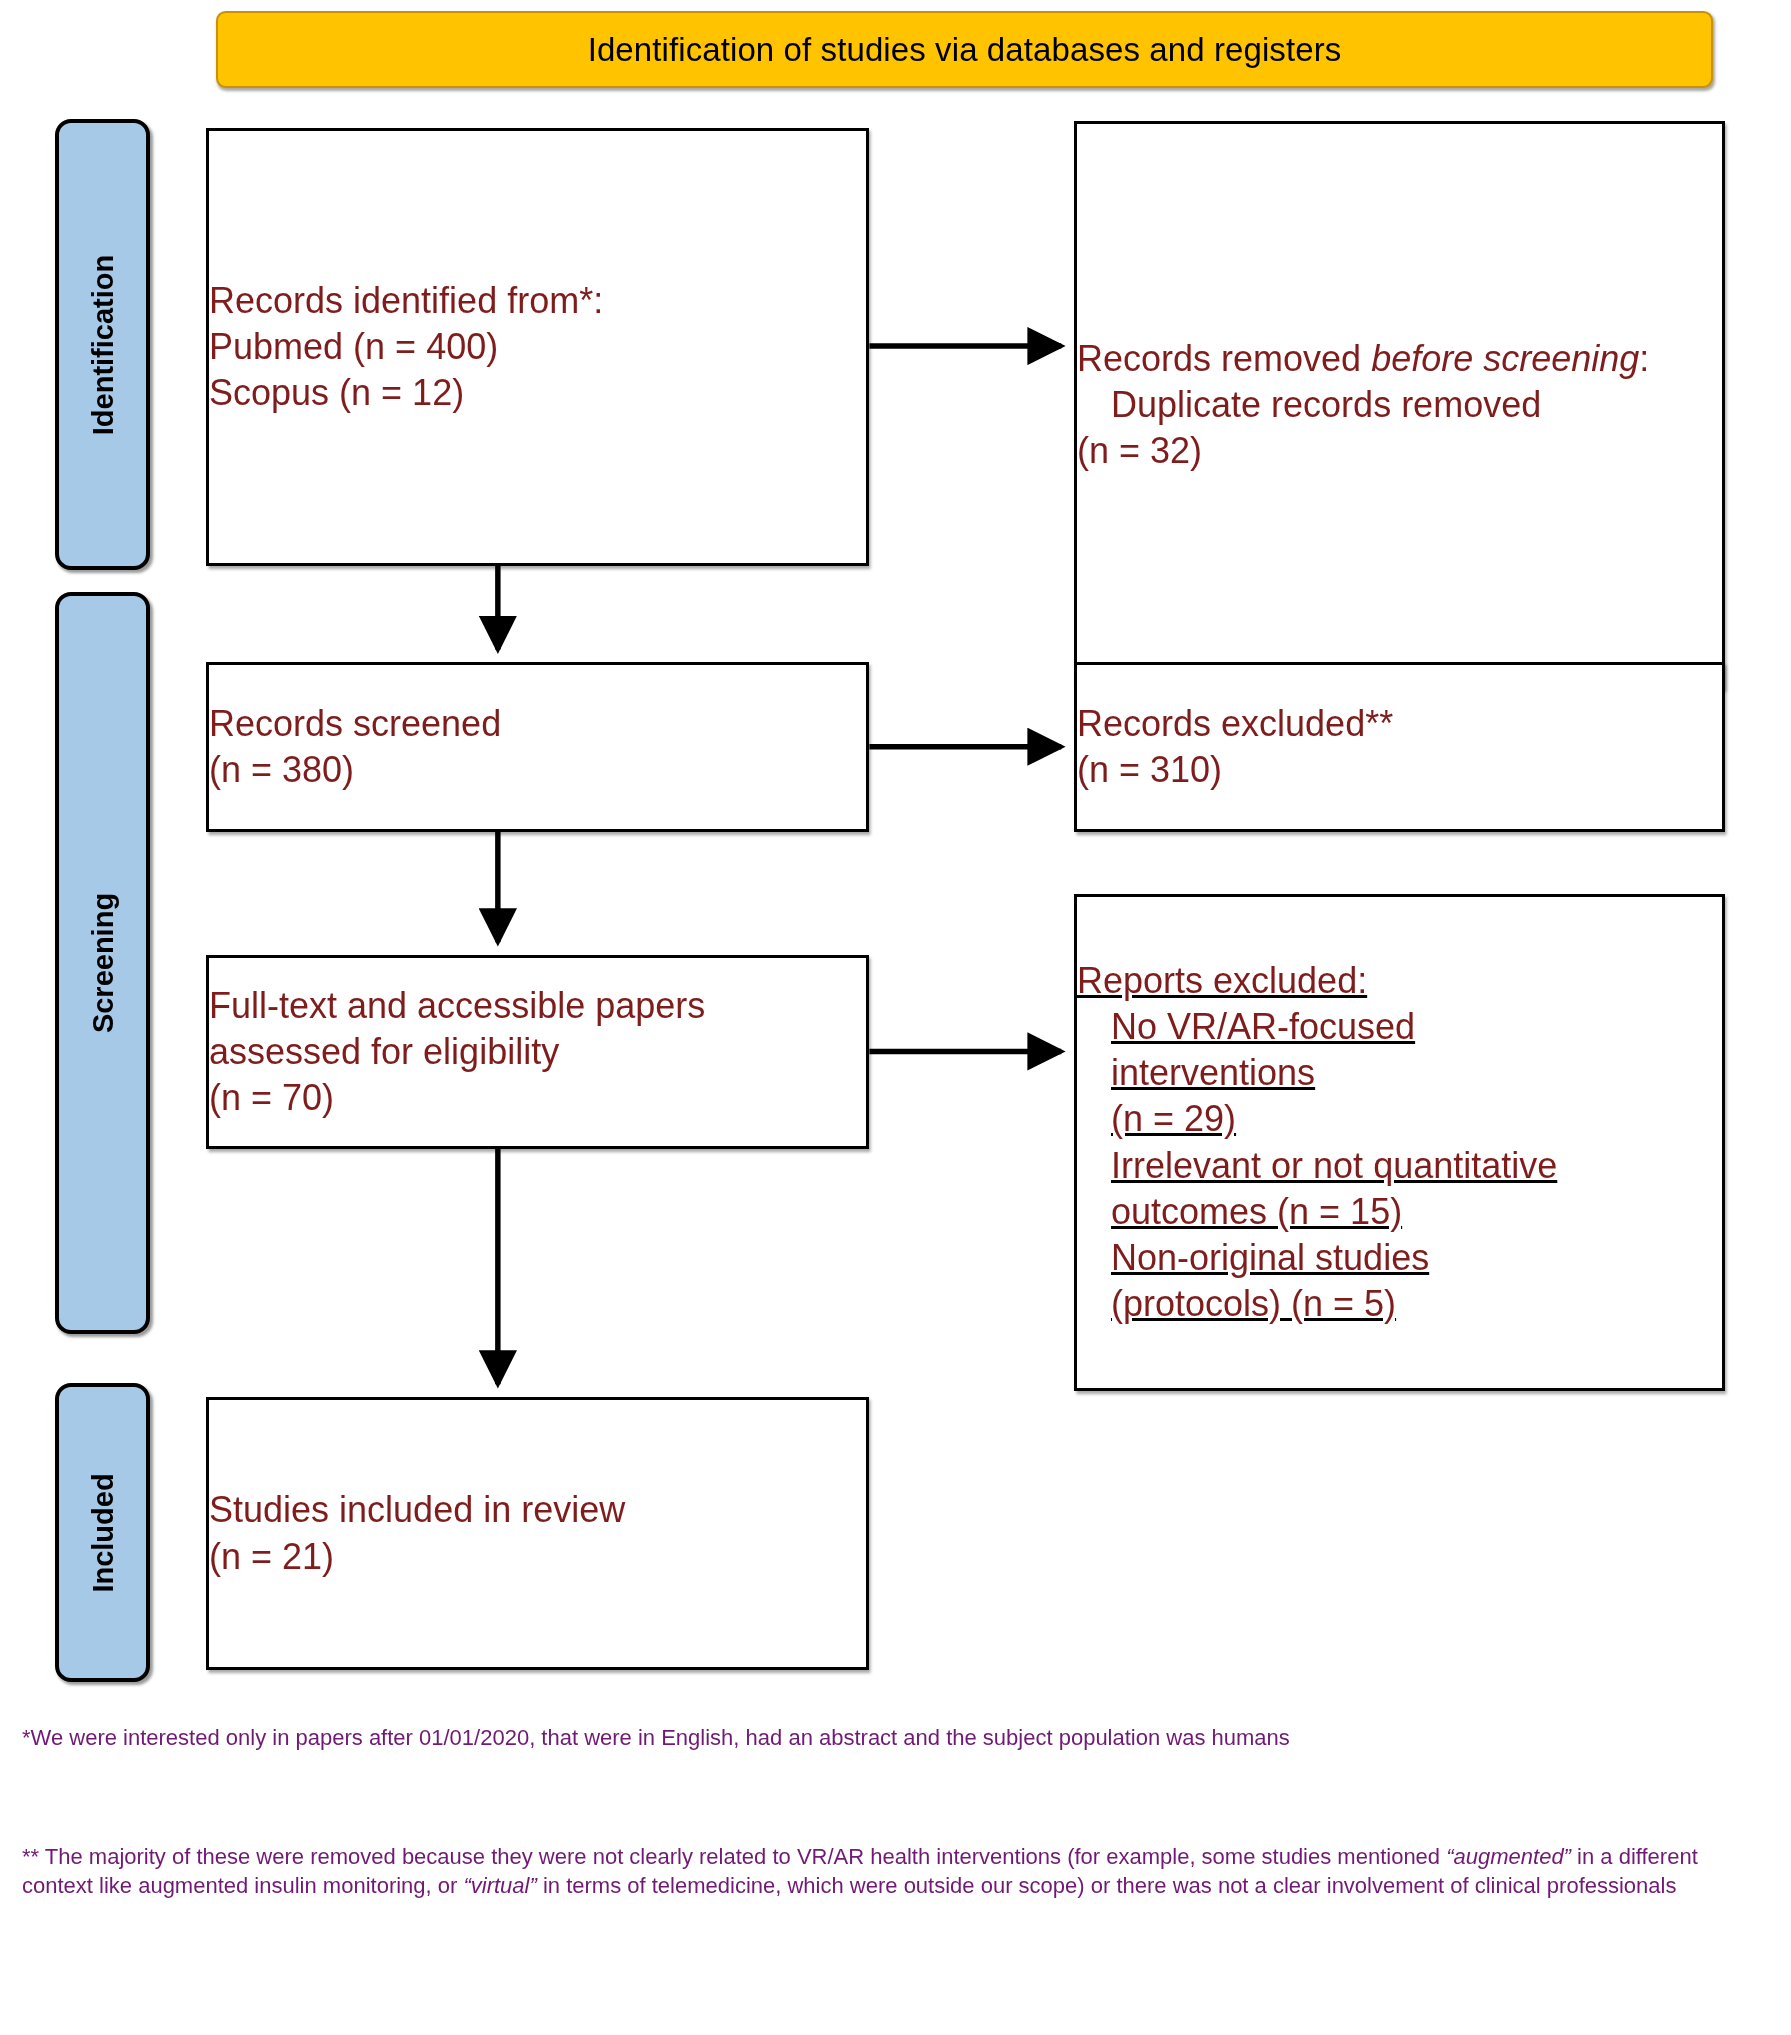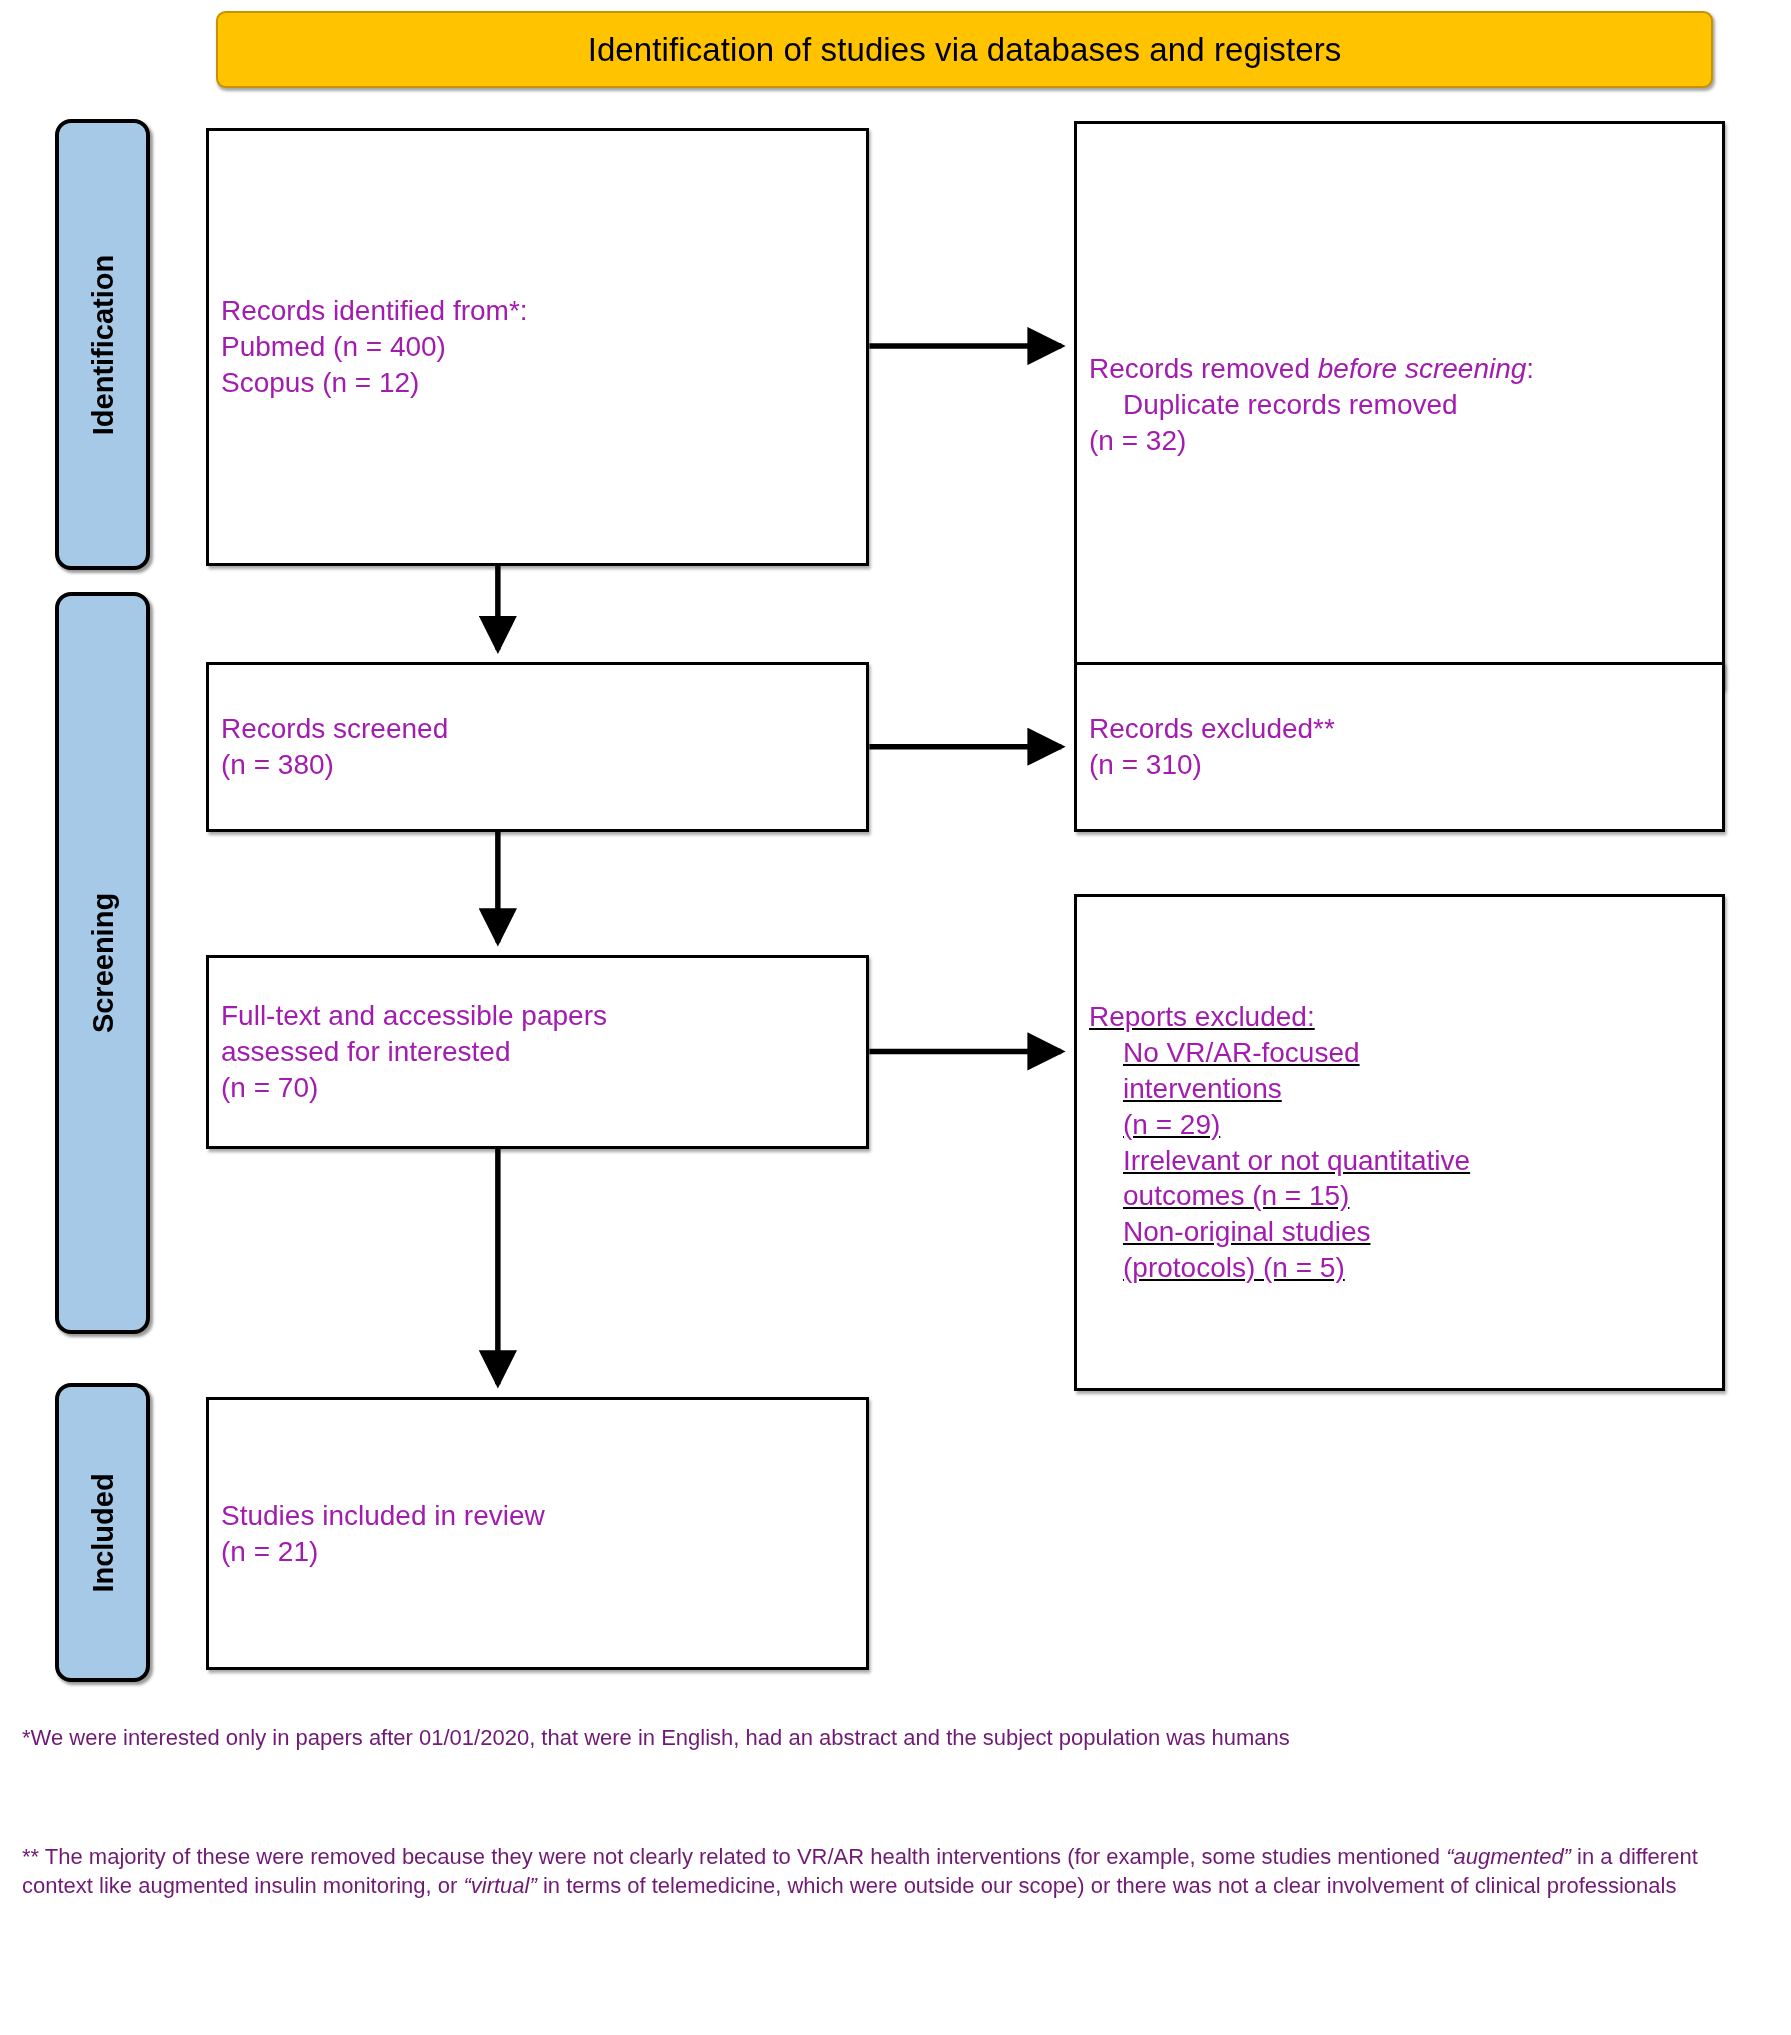--- a/index.html
+++ b/index.html
@@ -71,24 +71,24 @@
   .box {
     position: absolute;
     background: #ffffff;
     border: 3.6px solid #000000;
     box-sizing: border-box;
     box-shadow: 2.4px 3px 3px rgba(0,0,0,0.35);
     display: flex;
     align-items: center;
   }
   .box-text {
-    padding: 0 12px;
-    font-size: 28px;
+    padding: 0 0;
+    font-size: 36px;
     line-height: 1.28;
-    color: #a21caf;
+    color: #7f1d1d;
     white-space: pre-line;
   }
   .box-text .it { font-style: italic; }
   .box-text .ind { display: inline-block; width: 34px; }
 
   #box-identified      { left: 206px;  top: 128px;  width: 663px; height: 438px; }
   #box-removed         { left: 1074px; top: 121px;  width: 651px; height: 568px; }
   #box-screened        { left: 206px;  top: 662px; width: 663px; height: 170px; }
   #box-excluded        { left: 1074px; top: 662px; width: 651px; height: 170px; }
   #box-fulltext        { left: 206px;  top: 955px; width: 663px; height: 194px; }
@@ -151,21 +151,21 @@
 
   <div class="box" id="box-screened">
     <div class="box-text"><span>Records screened</span><br><span>(n = 380)</span></div>
   </div>
 
   <div class="box" id="box-excluded">
     <div class="box-text"><span>Records excluded**</span><br><span>(n = 310)</span></div>
   </div>
 
   <div class="box" id="box-fulltext">
-    <div class="box-text"><span>Full-text and accessible papers</span><br><span>assessed for interested</span><br><span>(n = 70)</span></div>
+    <div class="box-text"><span>Full-text and accessible papers</span><br><span>assessed for eligibility</span><br><span>(n = 70)</span></div>
   </div>
 
   <div class="box" id="box-reports-excluded">
     <div class="box-text"><span>Reports excluded:</span><br><span class="ind"></span><span>No VR/AR-focused</span><br><span class="ind"></span><span>interventions</span><br><span class="ind"></span><span>(n = 29)</span><br><span class="ind"></span><span>Irrelevant or not quantitative</span><br><span class="ind"></span><span>outcomes  (n = 15)</span><br><span class="ind"></span><span>Non-original studies</span><br><span class="ind"></span><span>(protocols) (n = 5)</span></div>
   </div>
 
   <div class="box" id="box-included">
     <div class="box-text"><span>Studies included in review</span><br><span>(n = 21)</span></div>
   </div>
 

